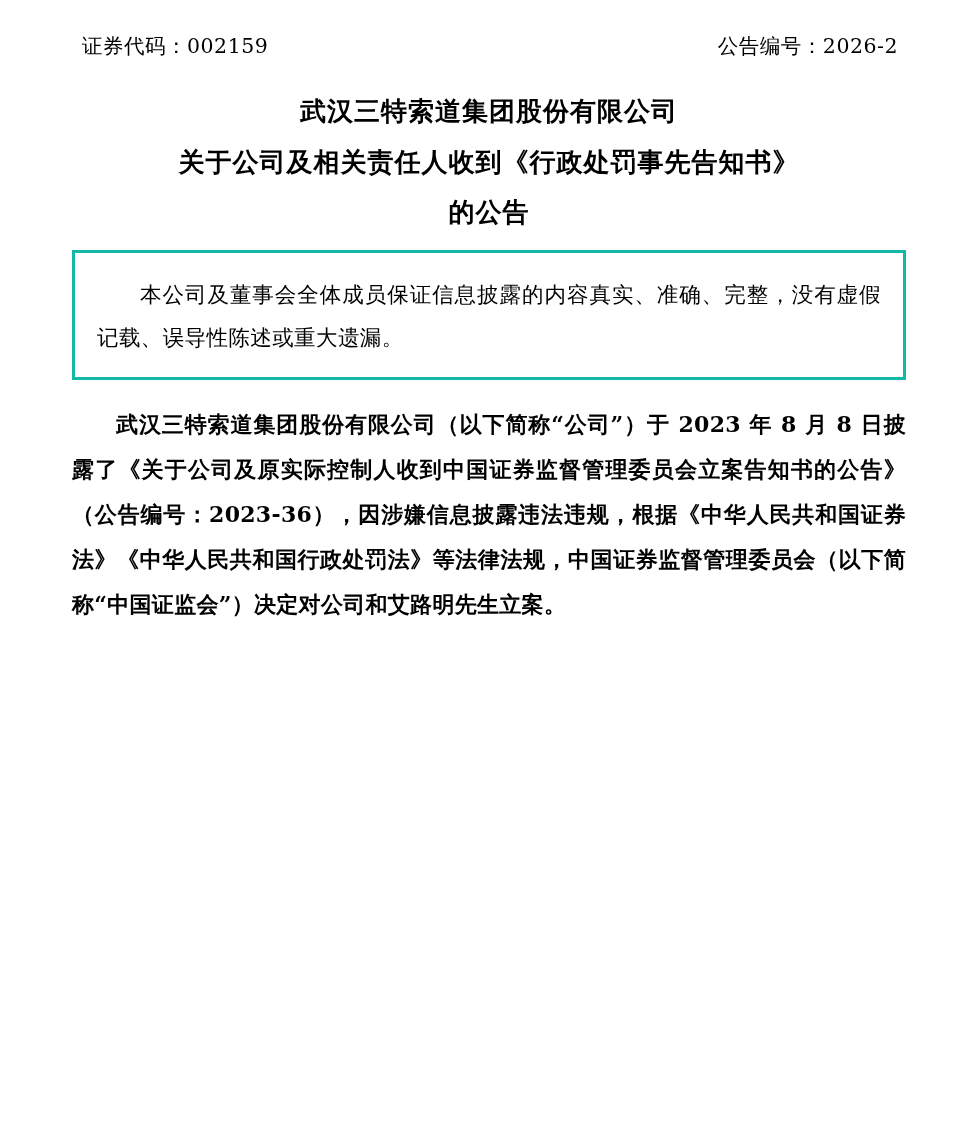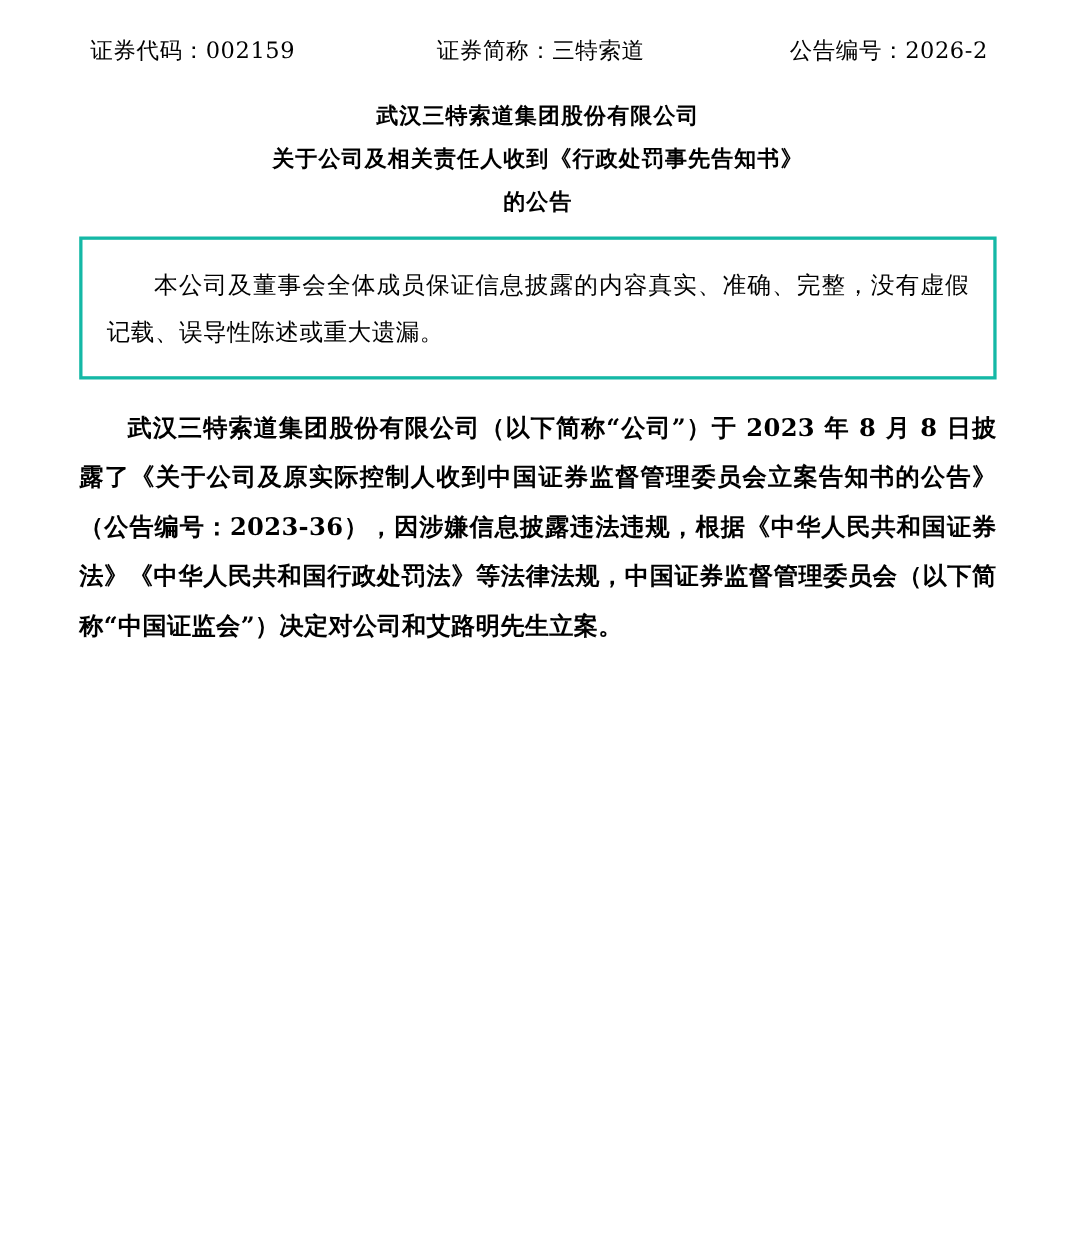--- a/index.html
+++ b/index.html
@@ -39,21 +39,21 @@
   .header-row .hcell.abbr {
     padding-left: 18px;
   }
   .header-row .hcell.num {
     padding-right: 8px;
     margin-left: 21px;
   }
   .title-block {
     text-align: center;
     font-weight: bold;
-    font-size: 20px;
+    font-size: 26px;
     line-height: 1.95;
     letter-spacing: 1px;
     margin-bottom: 12px;
   }
   .title-line {
     white-space: nowrap;
   }
   .notice-box {
     border: 3px solid #14b8a6;
     box-sizing: border-box;
@@ -84,21 +84,20 @@
     letter-spacing: 0.3px;
   }
 </style>
 </head>
 <body>
 
 <div class="page">
 
   <div class="header-row">
     <span class="hcell code">证券代码：002159</span>
-    <span class="hcell abbr">证券简称：三特索道</span>
     <span class="hcell num">公告编号：2026-2</span>
   </div>
 
   <div class="title-block">
     <div class="title-line">武汉三特索道集团股份有限公司</div>
     <div class="title-line">关于公司及相关责任人收到《行政处罚事先告知书》</div>
     <div class="title-line">的公告</div>
   </div>
 
   <div class="notice-box">

